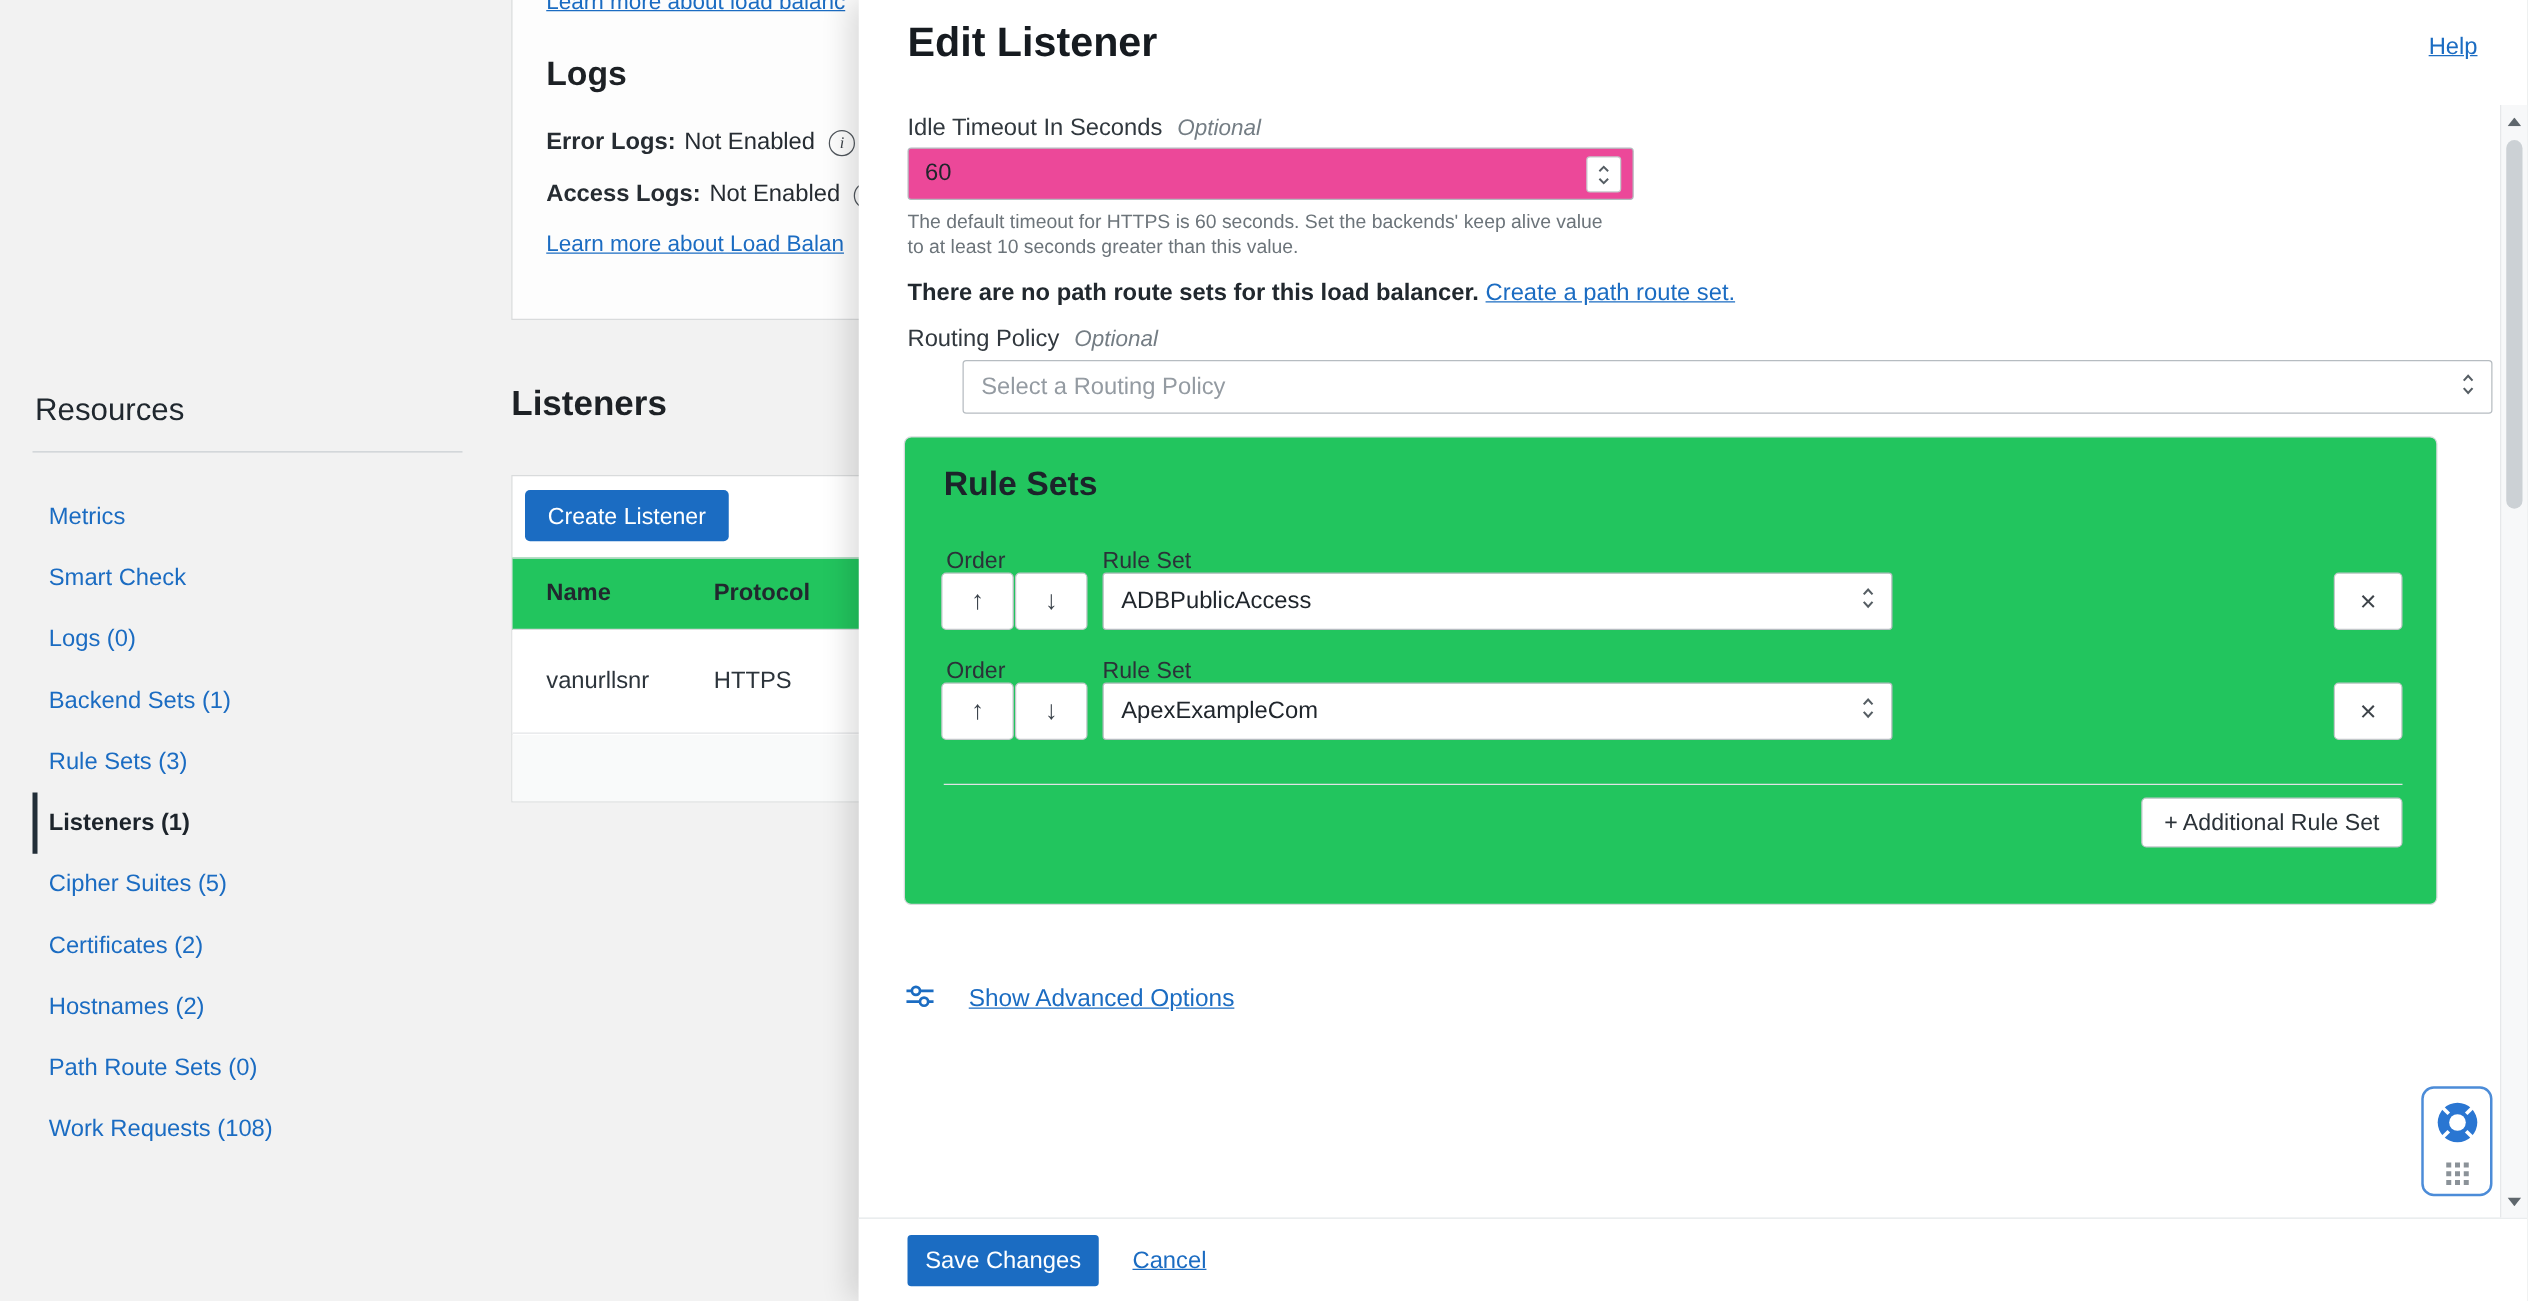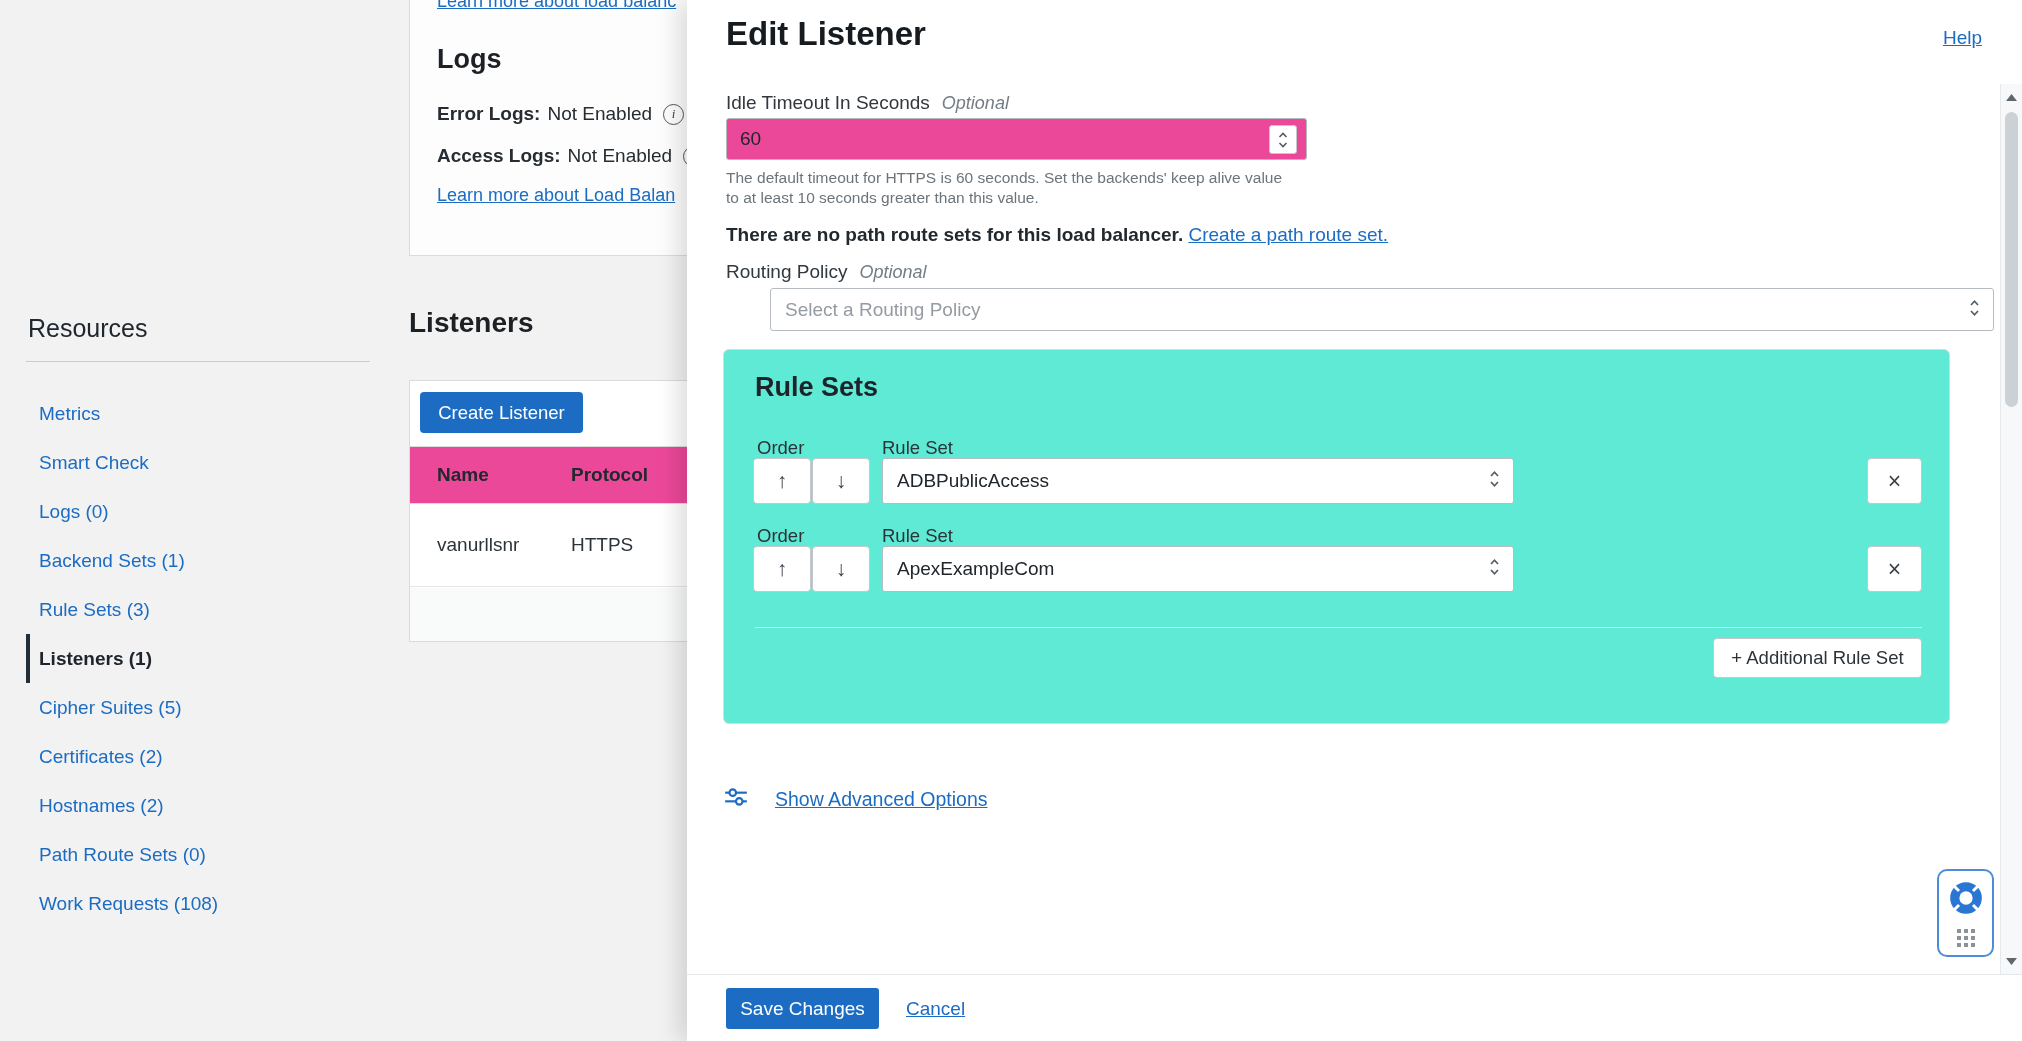--- a/index.html
+++ b/index.html
@@ -26,21 +26,21 @@
   .res-divider { left: 26px; top: 361px; width: 344px; height: 1px; background: #c9ced2; }
   .res-list { left: 26px; top: 389px; width: 362px; }
   .res-item { height: 49px; display: flex; align-items: center; border-left: 4px solid transparent;
               padding-left: 9px; font-size: 19px; color: #1b6cc2; cursor: pointer; }
   .res-item.selected { color: #1d242b; font-weight: 700; border-left-color: #222e38; }
 
   .listeners-heading { left: 409px; top: 307px; font-size: 28px; font-weight: 700; color: #1d2125; }
   .listeners-card { left: 409px; top: 380px; width: 302px; height: 262px; border: 1px solid #d9dbdc; background: #fff; }
   .create-btn { left: 420px; top: 392px; width: 163px; height: 41px; background: #1b6cc2; color: #fff;
                 font-size: 18.5px; border: none; border-radius: 4px; cursor: pointer; font-family: inherit; }
-  .tbl-header { left: 410px; top: 446px; width: 300px; height: 58px; background: #ec4899;
+  .tbl-header { left: 410px; top: 446px; width: 300px; height: 58px; background: #22c55e;
                 border-top: 1px solid #dadcde; border-bottom: 1px solid #dadcde; }
   .tbl-h { position: absolute; top: 50%; transform: translateY(-50%); font-weight: 700; font-size: 19px; color: #21282e; }
   .c-name { left: 27px; } .c-proto { left: 161px; }
   .tbl-row { left: 410px; top: 504px; width: 300px; height: 83px; background: #fff; border-bottom: 1px solid #e3e5e7; }
   .tbl-cell { position: absolute; top: 50%; transform: translateY(-50%); font-size: 19px; color: #2c343b; }
   .tbl-footer { left: 410px; top: 588px; width: 300px; height: 53px; background: #f9fafa; }
 
   
   .panel { position: absolute; left: 687px; top: 0; width: 1335px; height: 1041px; background: #fff;
            box-shadow: -8px 0 22px rgba(0,0,0,0.14); z-index: 5; }
@@ -61,21 +61,21 @@
   .note { left: 39px; top: 224px; font-size: 19px; color: #21282e; }
   .note-text { font-weight: 600; }
   .routing-label { left: 39px; top: 261px; }
 
   .select { border: 1px solid #b6bcc1; border-radius: 3px; background: #fff; cursor: pointer; }
   .select .val { position: absolute; left: 14px; top: 50%; transform: translateY(-50%); font-size: 19px; color: #20262c; white-space: nowrap; }
   .select .ph { color: #949ba2; }
   .select .chev { position: absolute; right: 12px; top: 50%; transform: translateY(-50%); }
   .routing-select { left: 39px; top: 288px; width: 1224px; height: 43px; margin-left: 44px; }
 
-  .rs-card { left: 36px; top: 349px; width: 1227px; height: 375px; border: 1px solid #d8dbdd; border-radius: 6px; background: #5eead4; }
+  .rs-card { left: 36px; top: 349px; width: 1227px; height: 375px; border: 1px solid #d8dbdd; border-radius: 6px; background: #22c55e; }
   .rs-heading { left: 31px; top: 22px; font-size: 27px; font-weight: 600; color: #1c232a; }
   .rs-lab { font-size: 18.5px; color: #2b3238; }
   .lab-order { left: 33px; } .lab-ruleset { left: 158px; }
   .labrow1 { top: 87px; } .labrow2 { top: 175px; }
   .rs-row { left: 0; width: 100%; height: 46px; }
   .row1 { top: 108px; } .row2 { top: 196px; }
   .arrow-btn { position: absolute; width: 58px; height: 46px; border: 1px solid #c4c8cb; border-radius: 4px;
                background: #fff; font-size: 21px; color: #3b434b; display: flex; align-items: center;
                justify-content: center; cursor: pointer; font-family: inherit; }
   .up-btn { left: 29px; } .down-btn { left: 88px; }

